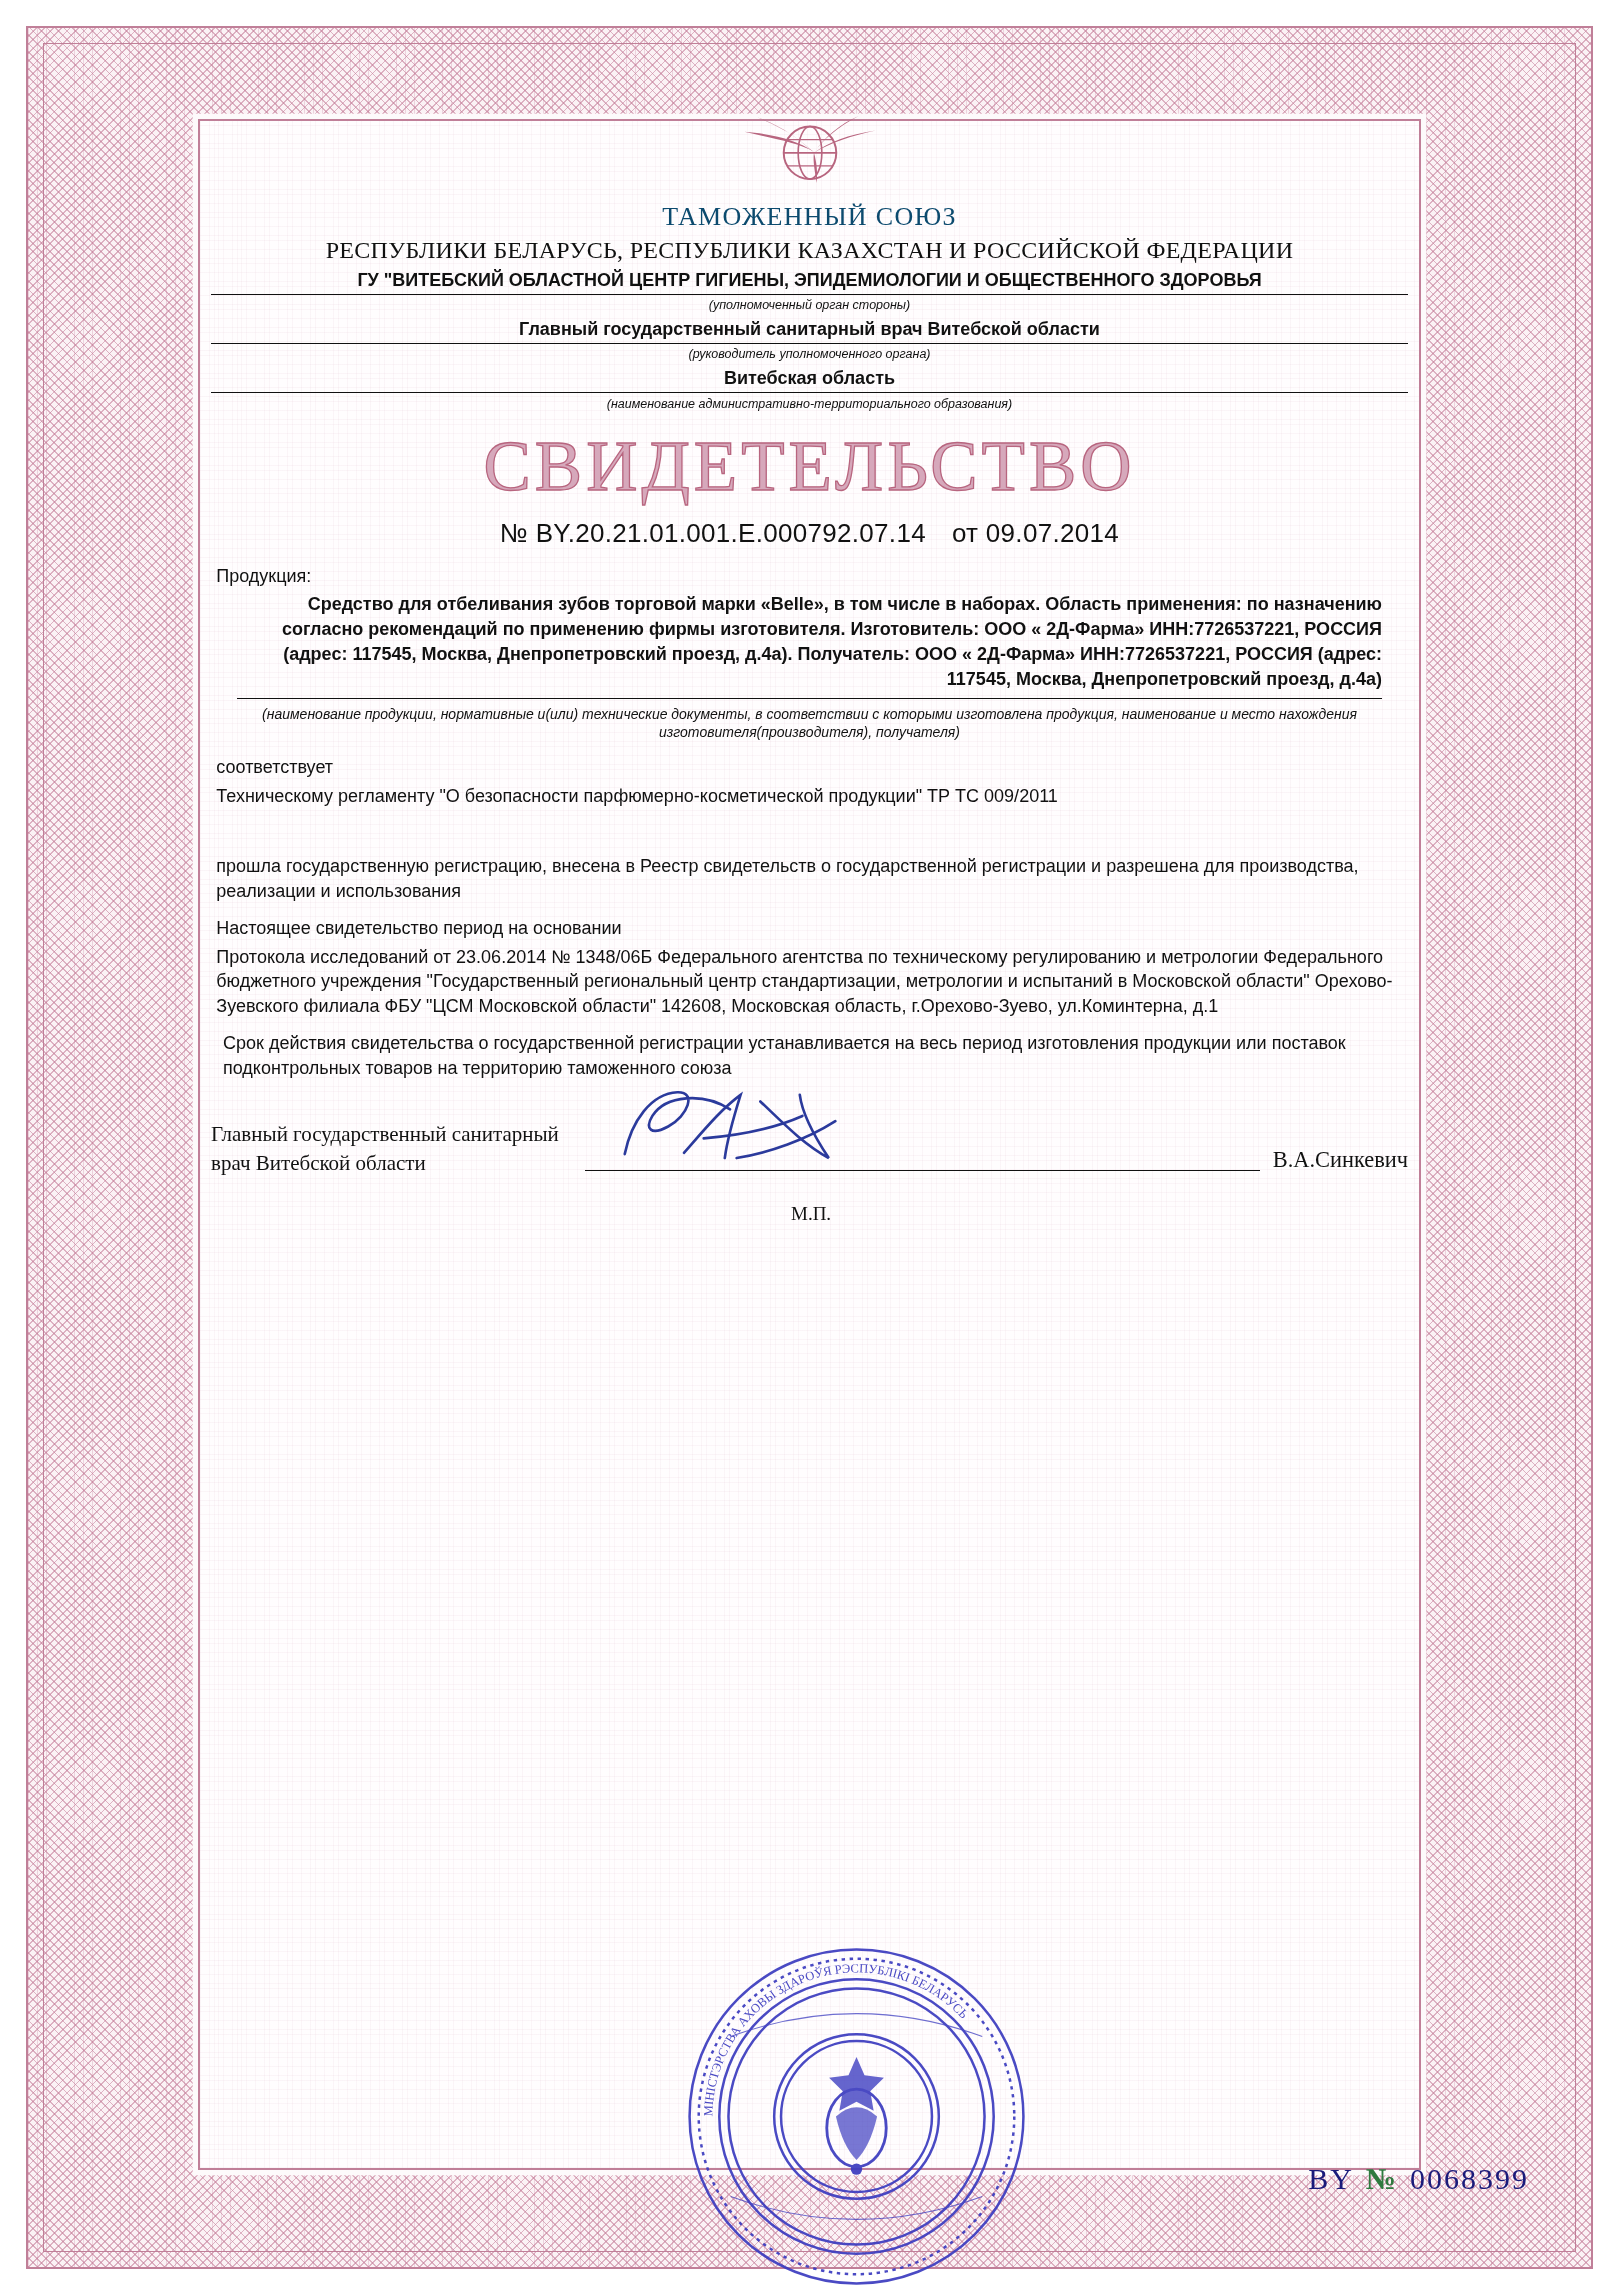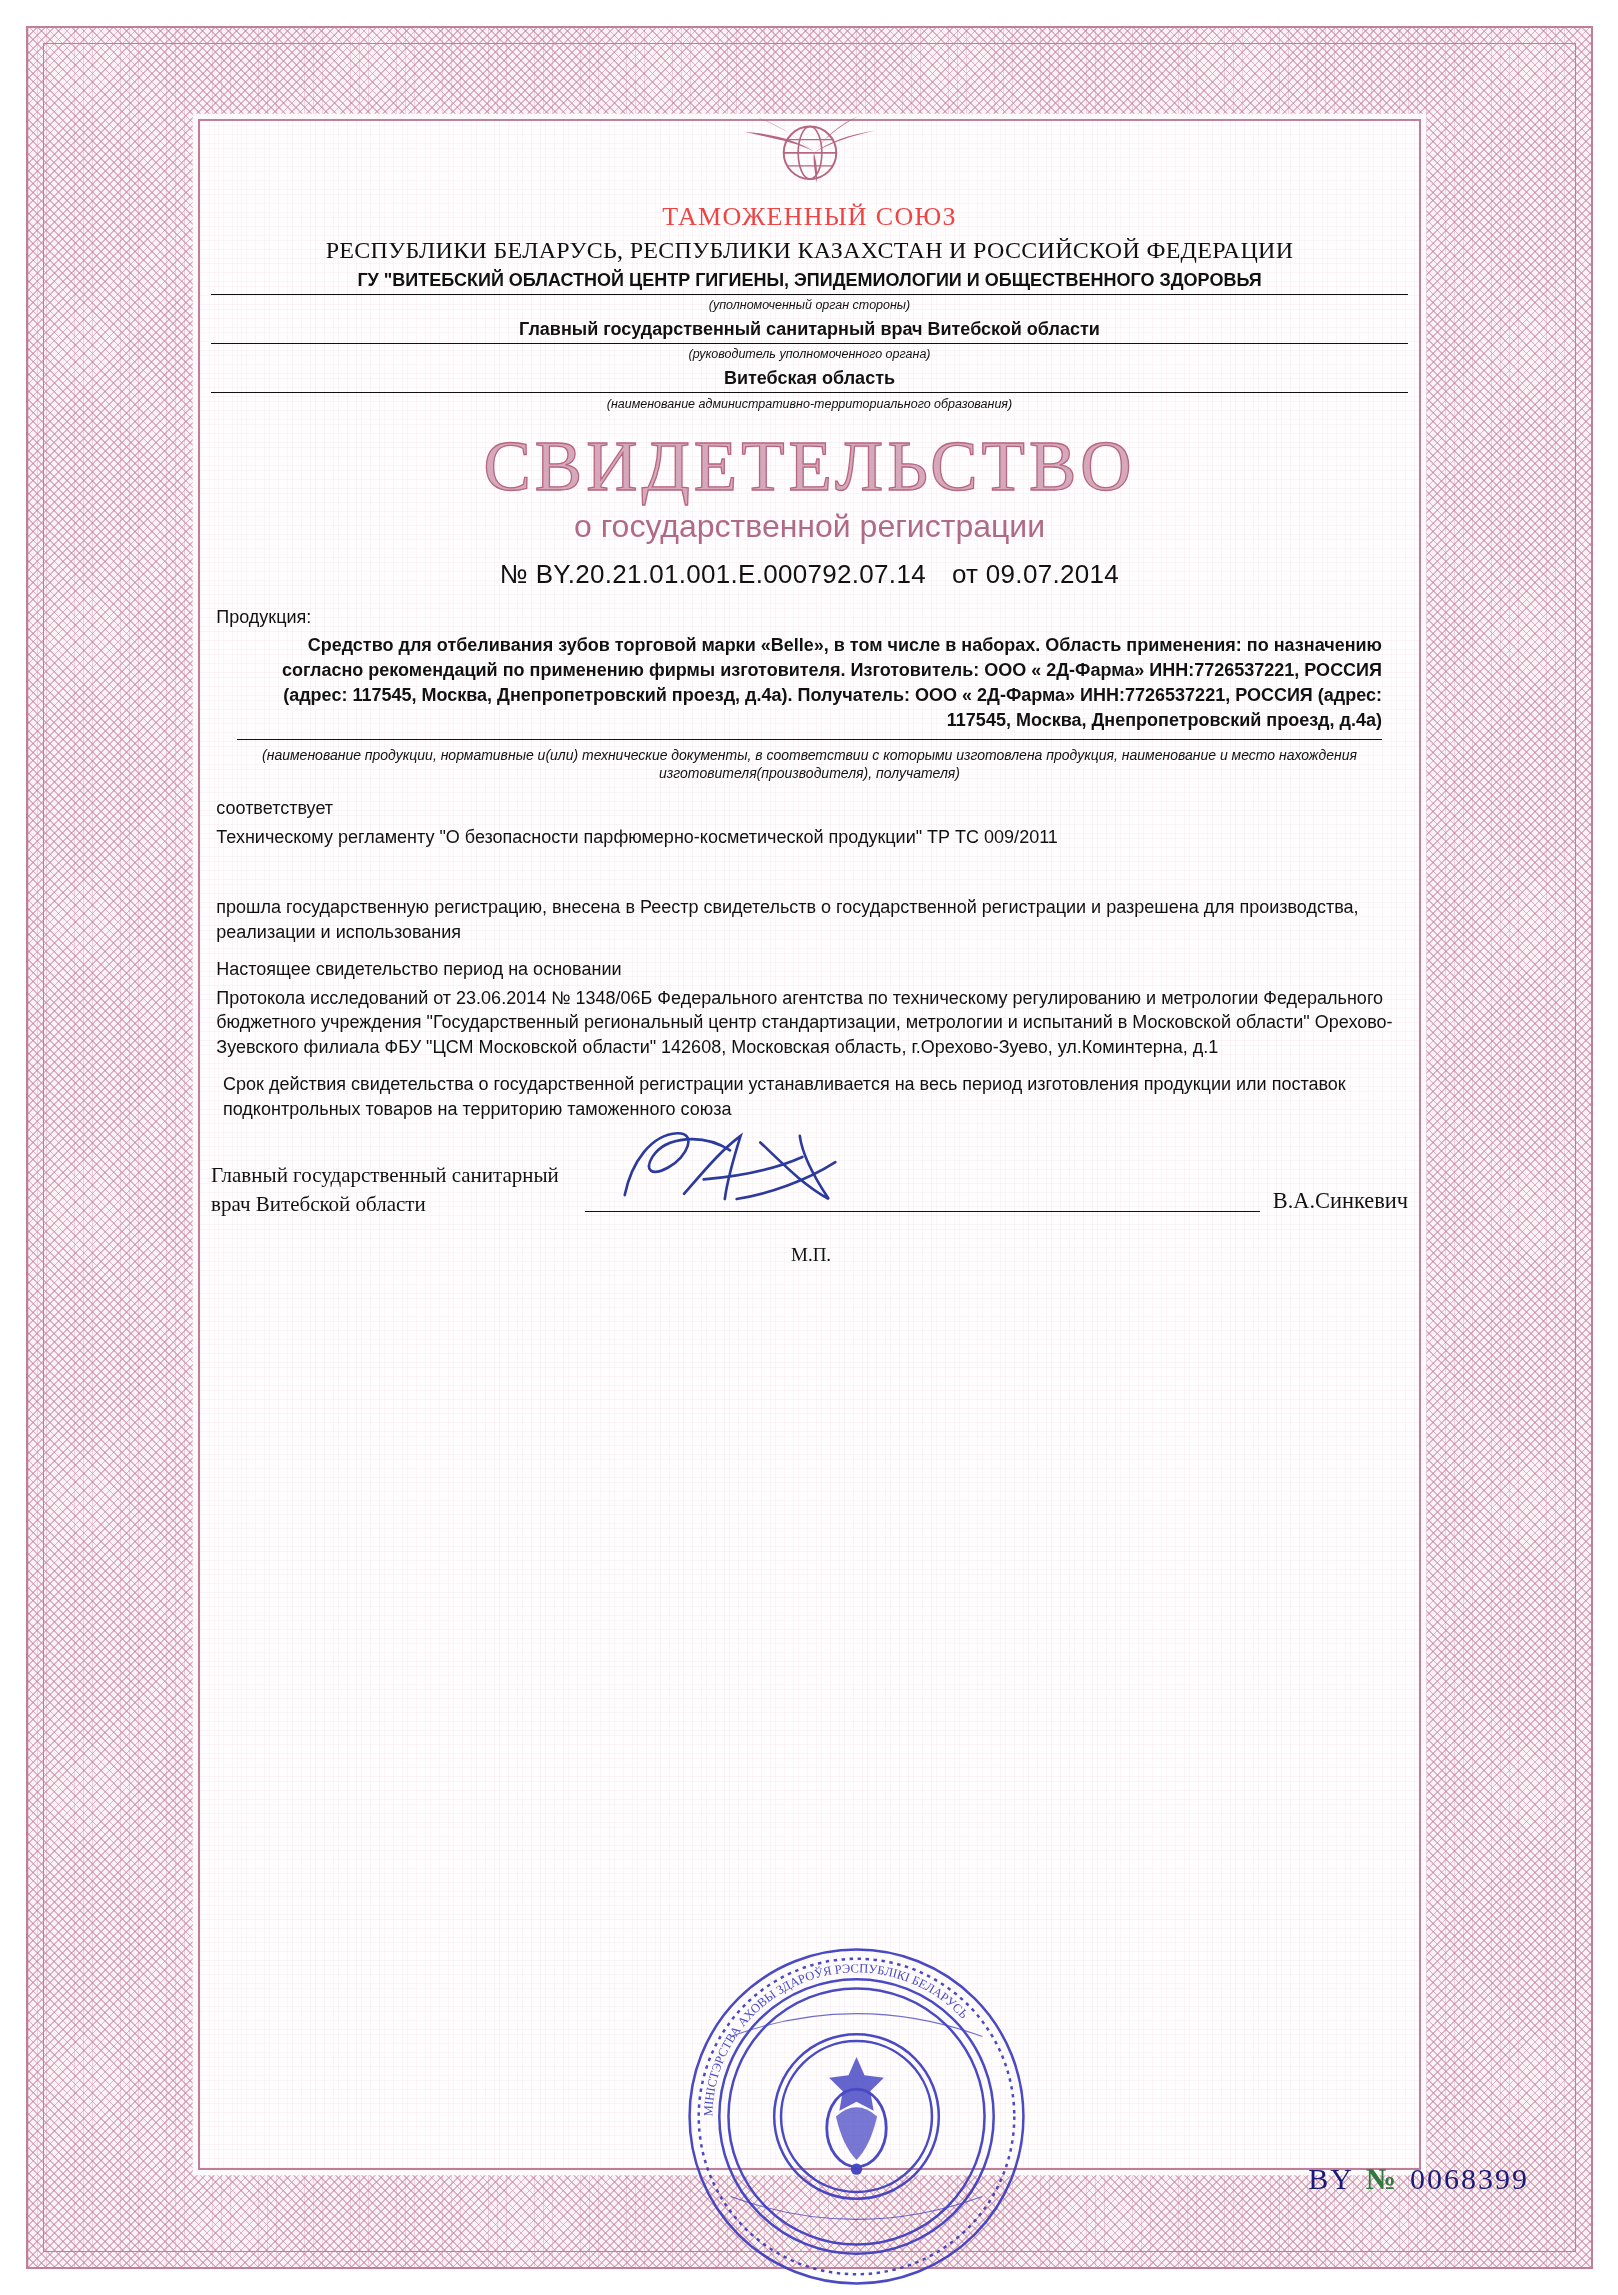--- a/index.html
+++ b/index.html
@@ -64,21 +64,21 @@
     margin-top: 13px;
     height: 86px;
   }
 
   
   .ts-title {
     text-align: center;
     font-family: "Liberation Serif", serif;
     font-size: 26px;
     letter-spacing: 1.3px;
-    color: #ef4444;
+    color: #0c4a6e;
     margin-top: 4px;
   }
   .ts-sub {
     text-align: center;
     font-family: "Liberation Serif", serif;
     font-size: 24px;
     letter-spacing: 0.3px;
     color: #111;
     margin-top: 5.3px;
   }
@@ -273,21 +273,20 @@
       <div class="line-text">Главный государственный санитарный врач Витебской области</div>
       <div class="caption">(руководитель уполномоченного органа)</div>
     </div>
 
     <div class="line-block">
       <div class="line-text">Витебская область</div>
       <div class="caption">(наименование административно-территориального образования)</div>
     </div>
 
     <div class="cert-title">СВИДЕТЕЛЬСТВО</div>
-    <div class="cert-subtitle">о государственной регистрации</div>
 
     <div class="cert-number">
       <span>№ BY.20.21.01.001.Е.000792.07.14</span><span class="date">от 09.07.2014</span>
     </div>
 
     <div class="section">
       <div class="label-left">Продукция:</div>
       <div class="product-body">Средство для отбеливания зубов торговой марки «Belle», в том числе в наборах. Область применения: по назначению согласно рекомендаций по применению фирмы изготовителя. Изготовитель: ООО « 2Д-Фарма» ИНН:7726537221, РОССИЯ (адрес: 117545, Москва, Днепропетровский проезд, д.4а). Получатель: ООО « 2Д-Фарма» ИНН:7726537221, РОССИЯ (адрес: 117545, Москва, Днепропетровский проезд, д.4а)</div>
       <div class="product-caption">(наименование продукции, нормативные и(или) технические документы, в соответствии с которыми изготовлена продукция, наименование и место нахождения изготовителя(производителя), получателя)</div>
     </div>

